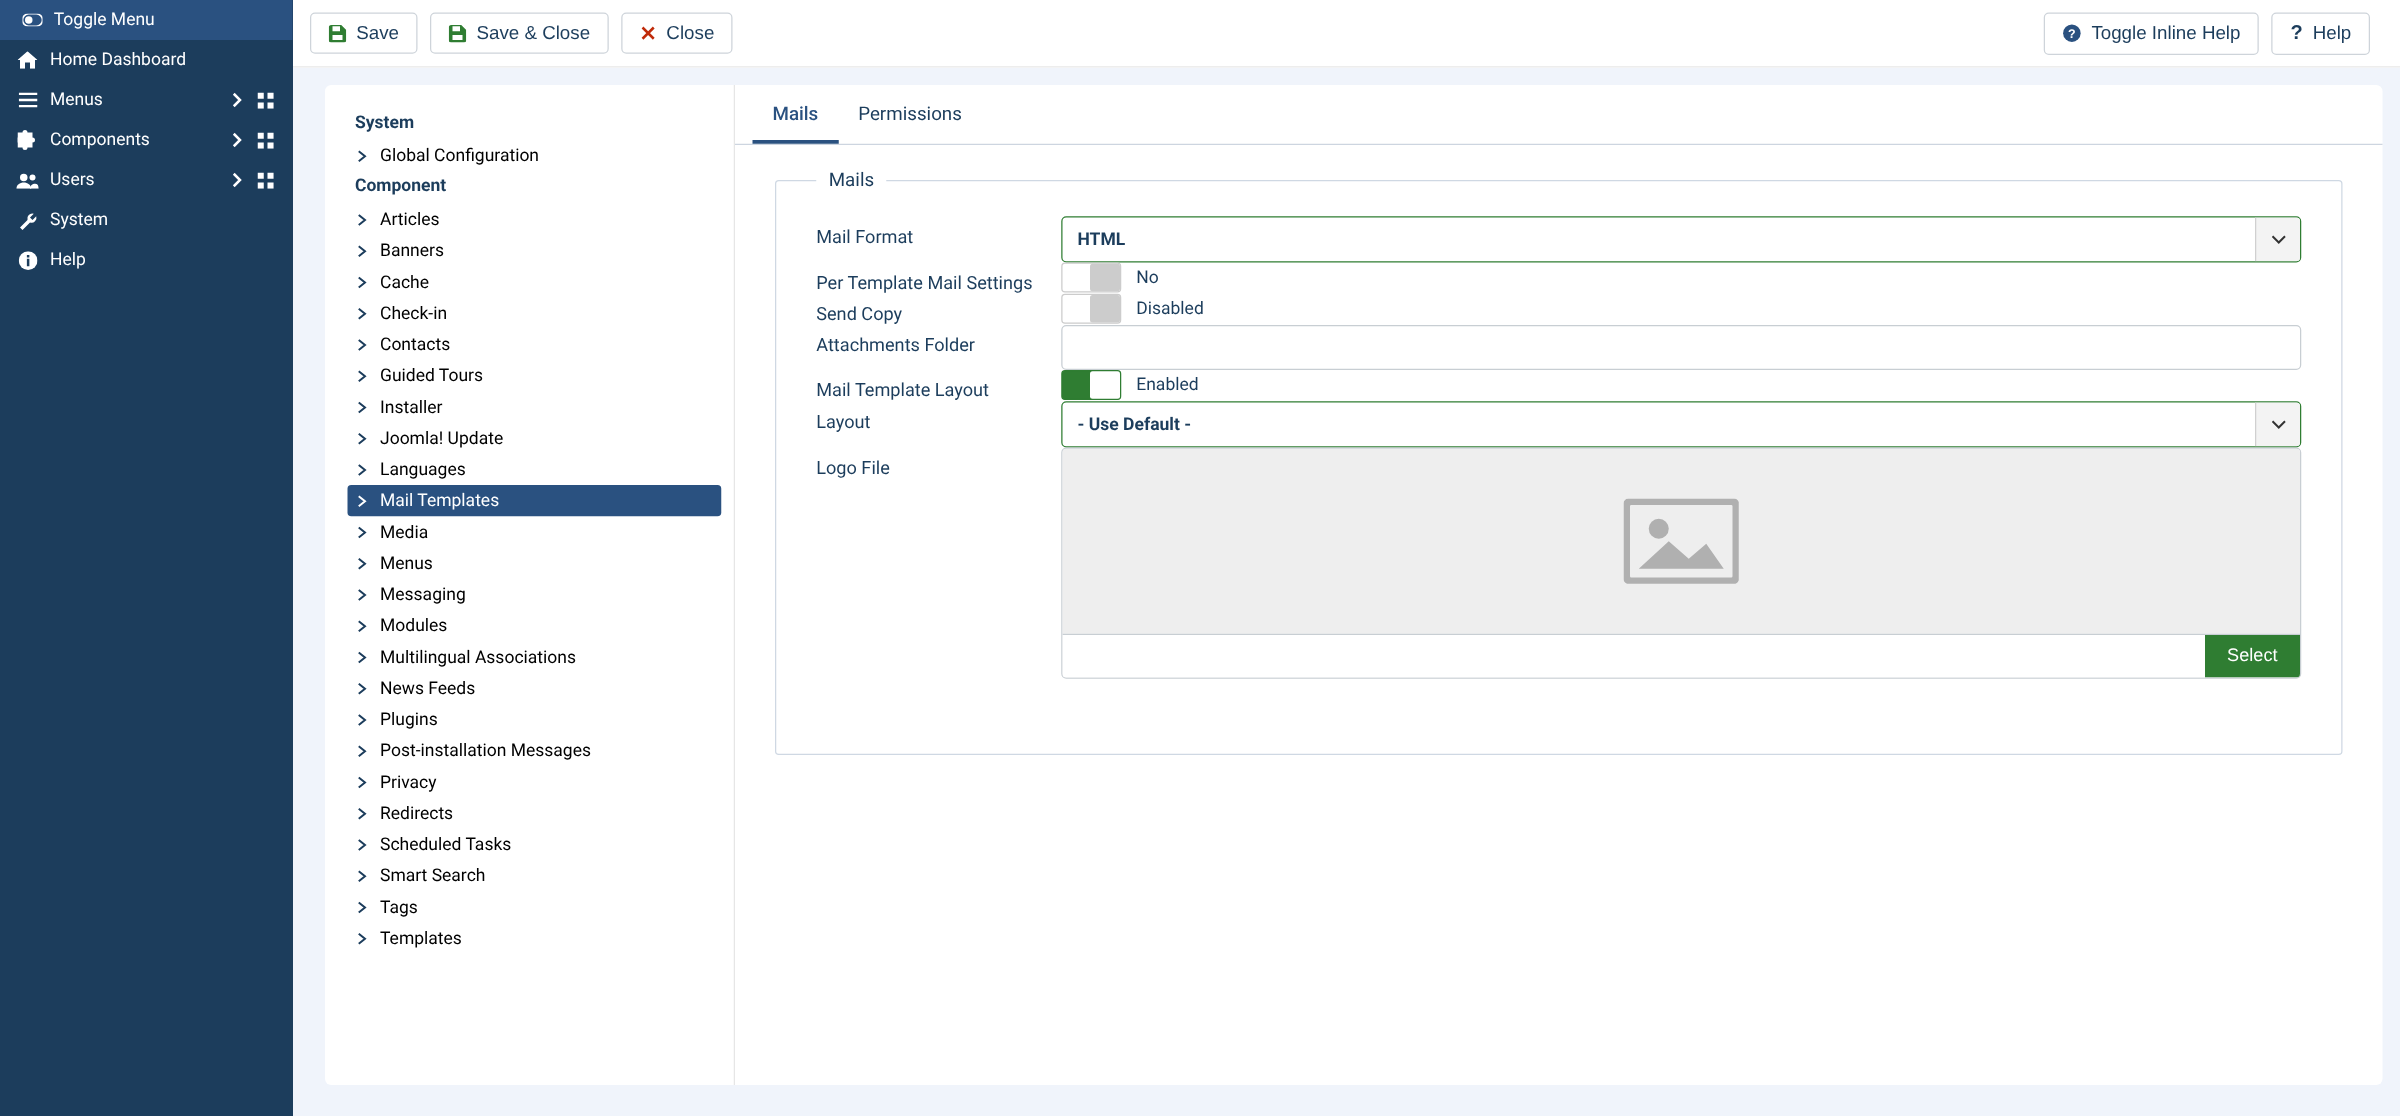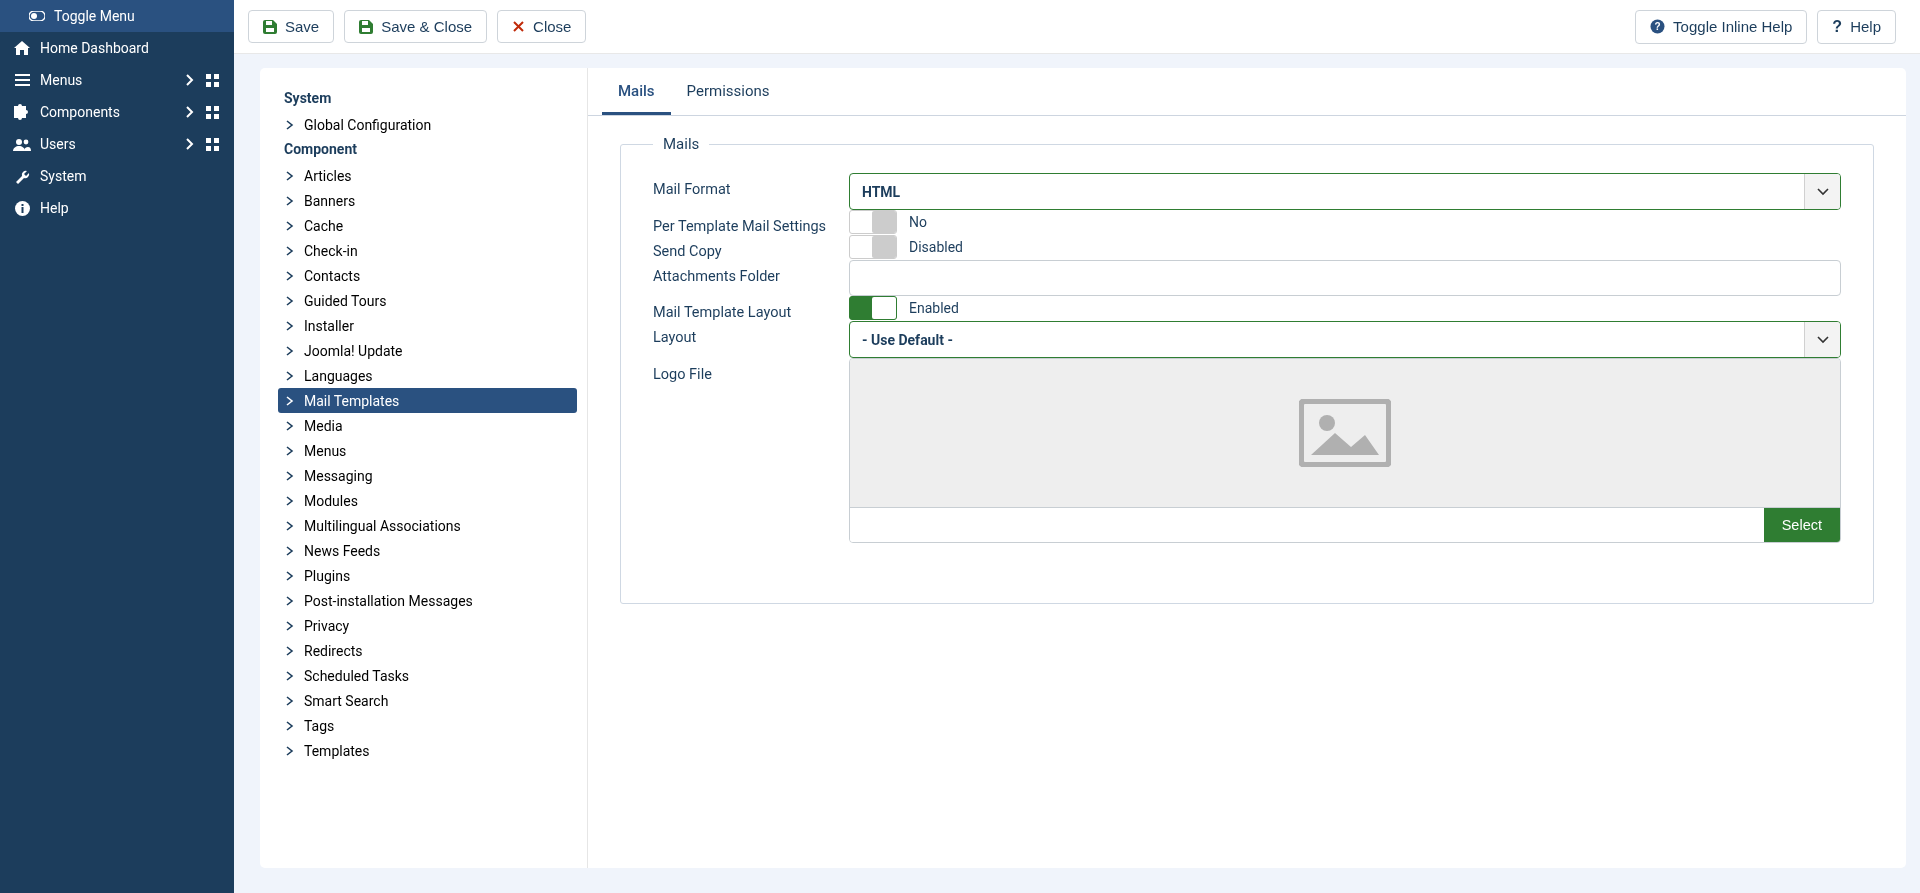--- a/index.html
+++ b/index.html
@@ -1,20 +1,20 @@
 <!DOCTYPE html>
 <html><head>
 <meta charset="utf-8">
 <style>
   * { box-sizing: border-box; margin: 0; padding: 0; }
   body { font-family: -apple-system, BlinkMacSystemFont, "Segoe UI", Roboto, Arial, sans-serif; font-size: 14px; color: #1c3d5c; background: #f0f4fb; overflow: hidden; }
   
   
   .main-sidebar { position: fixed; top: 0; left: 0; width: 234px; height: 100vh; background: #1c3d5c; color: #fff; z-index: 100; }
-  .sidebar-toggle { display: flex; align-items: center; padding: 8px 28px; background: #2a5180; cursor: pointer; height: 32px; }
+  .sidebar-toggle { display: flex; align-items: center; padding: 8px 17px; background: #2a5180; cursor: pointer; height: 32px; }
   .sidebar-toggle .icon { width: 18px; margin-right: 8px; display:flex; justify-content:center; }
   .sidebar-nav { list-style: none; }
   .sidebar-nav li { display: flex; align-items: center; padding: 7px 12px; cursor: pointer; position: relative; height: 32px; }
   .sidebar-nav .icon { width: 20px; margin-right: 8px; display:flex; justify-content:center; align-items:center; }
   .sidebar-nav .label { flex: 1; }
   .sidebar-nav .chev { width: 14px; text-align:center; margin-right: 6px; }
   .sidebar-nav .grid { width: 16px; text-align:center; }
   
   svg { display: block; }
   

